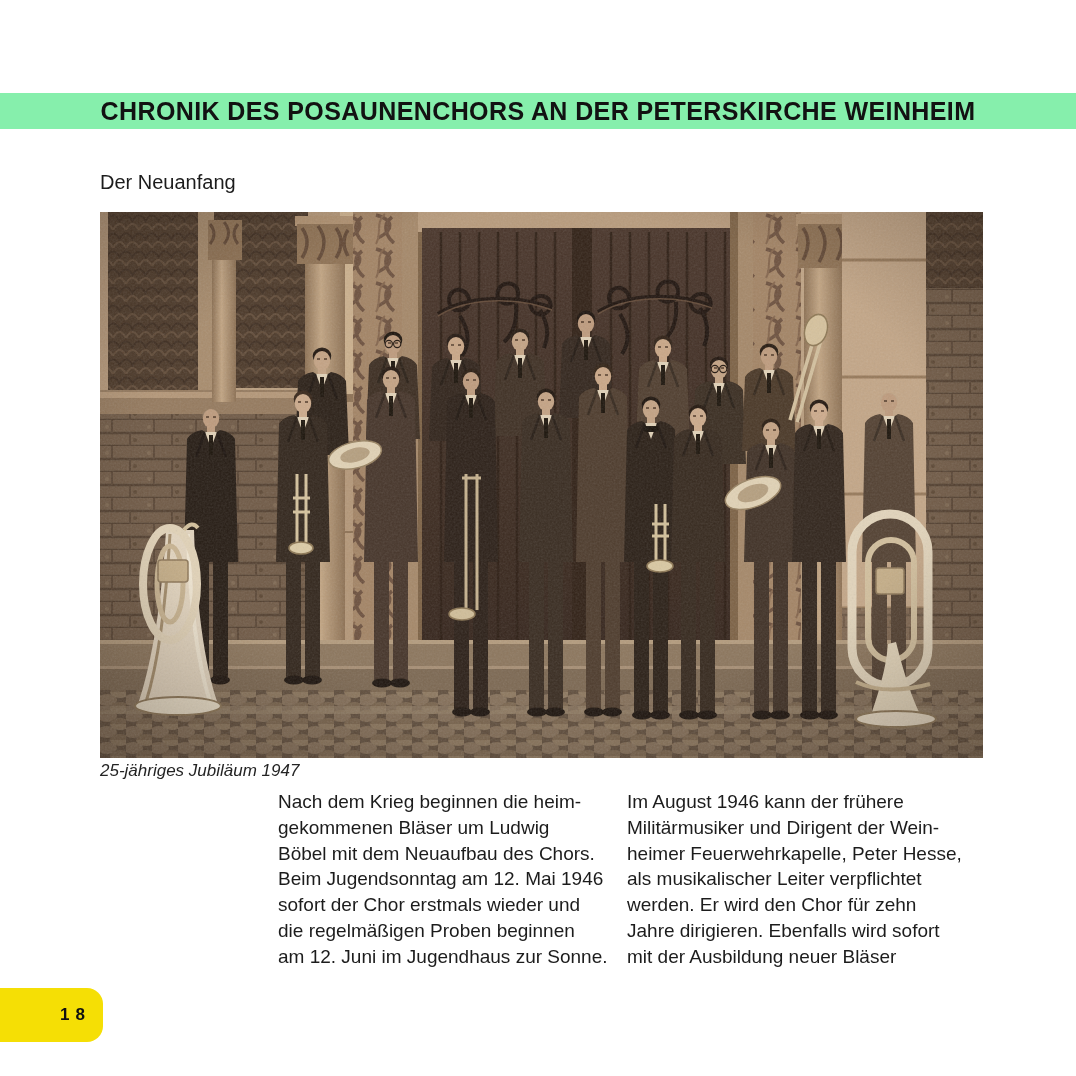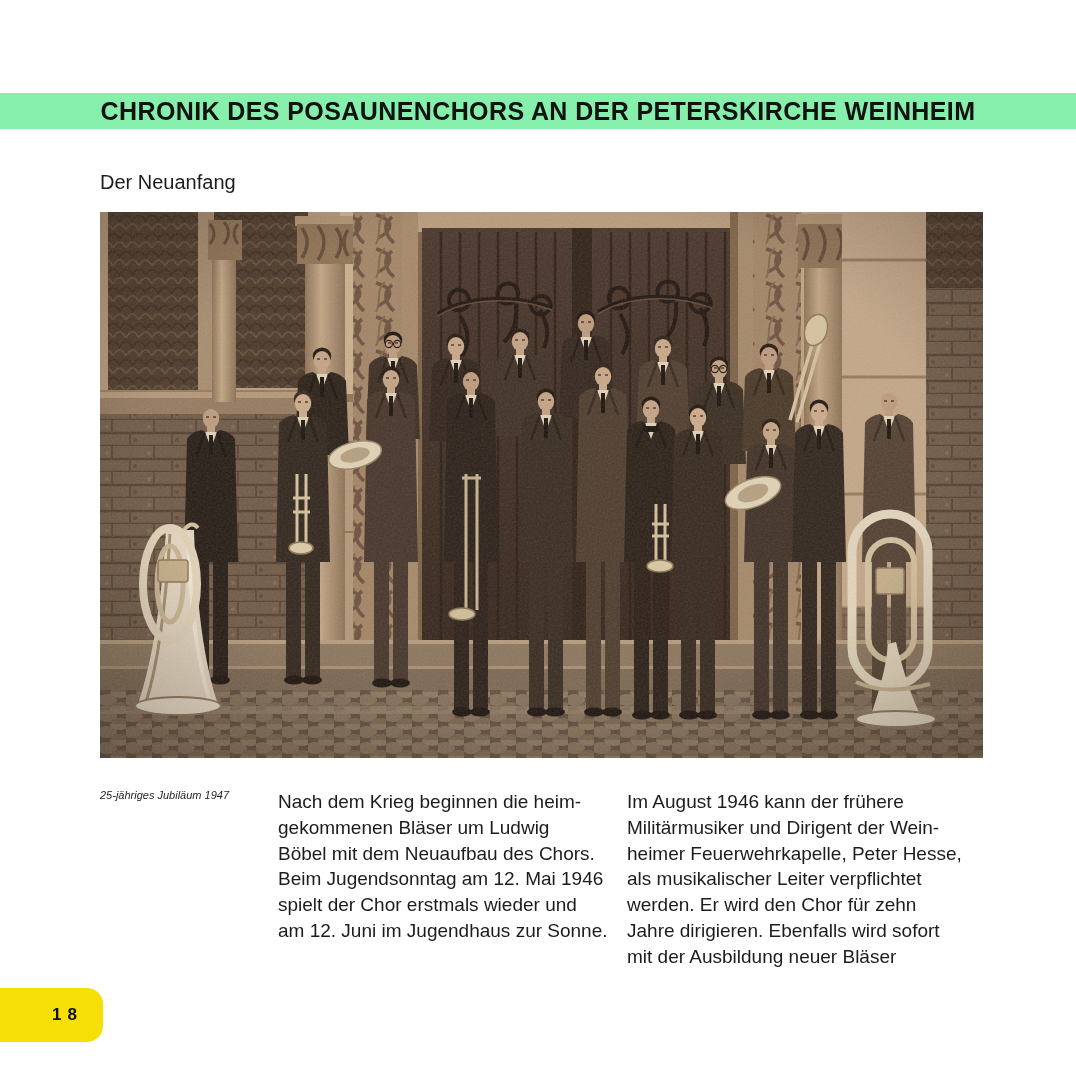--- a/index.html
+++ b/index.html
@@ -15,32 +15,32 @@
     font-size:25px;font-weight:bold;letter-spacing:0.4px;color:#121212;white-space:nowrap;
   }
   .section-heading{
     position:absolute;left:100px;top:171px;font-size:20px;color:#1c1c1c;
   }
   .photo-frame{
     position:absolute;left:100px;top:212px;width:883px;height:546px;overflow:hidden;background:#b9a084;
   }
   .photo-frame svg{display:block;}
   .caption{
-    position:absolute;left:100px;top:761px;font-size:11px;font-style:italic;color:#242424;margin-top:28px;
+    position:absolute;left:100px;top:761px;font-size:17px;font-style:italic;color:#242424;
   }
   .col{position:absolute;top:789px;}
   .col-left{left:278px;width:360px;}
   .col-right{left:627px;width:365px;}
   .bodyline{font-size:19px;line-height:25.8px;white-space:nowrap;color:#1c1c1c;}
   .page-badge{
     position:absolute;left:0;top:988px;width:103px;height:54px;background:#F5DF05;
     border-radius:0 16px 16px 0;display:flex;align-items:center;justify-content:flex-end;
   }
   .page-badge-number{
-    font-size:17px;font-weight:bold;letter-spacing:6px;color:#111;padding-right:20px;white-space:nowrap;
+    font-size:17px;font-weight:bold;letter-spacing:6px;color:#111;padding-right:12px;white-space:nowrap;
   }
 </style>
 </head>
 <body>
 
 <div class="banner">
   <div class="banner-title">CHRONIK DES POSAUNENCHORS AN DER PETERSKIRCHE WEINHEIM</div>
 </div>
 
 <div class="section-heading">Der Neuanfang</div>
@@ -460,21 +460,22 @@
   </svg>
 </div>
 
 <div class="caption">25-jähriges Jubiläum 1947</div>
 
 <div class="col col-left">
   <div class="bodyline">Nach dem Krieg beginnen die heim-</div>
   <div class="bodyline">gekommenen Bläser um Ludwig</div>
   <div class="bodyline">Böbel mit dem Neuaufbau des Chors.</div>
   <div class="bodyline">Beim Jugendsonntag am 12. Mai 1946</div>
-  <div class="bodyline">spielt der Chor erstmals wieder und</div>
+  <div class="bodyline">sofort der Chor erstmals wieder und</div>
+  <div class="bodyline">die regelmäßigen Proben beginnen</div>
   <div class="bodyline">am 12. Juni im Jugendhaus zur Sonne.</div>
 </div>
 
 <div class="col col-right">
   <div class="bodyline">Im August 1946 kann der frühere</div>
   <div class="bodyline">Militärmusiker und Dirigent der Wein-</div>
   <div class="bodyline">heimer Feuerwehrkapelle, Peter Hesse,</div>
   <div class="bodyline">als musikalischer Leiter verpflichtet</div>
   <div class="bodyline">werden. Er wird den Chor für zehn</div>
   <div class="bodyline">Jahre dirigieren. Ebenfalls wird sofort</div>

